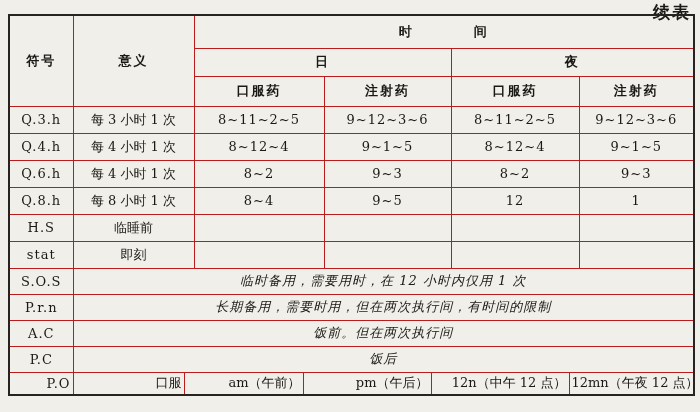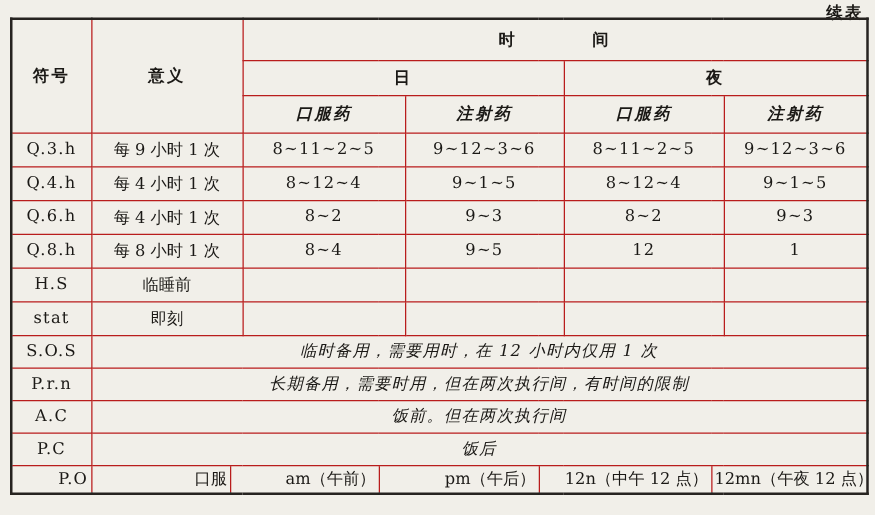--- a/index.html
+++ b/index.html
@@ -7,21 +7,21 @@
   body {
     width:700px; height:412px;
     background:#f1efe9;
     font-family:"DejaVu Serif","Liberation Serif",serif;
     color:#1b1916;
     position:relative;
     overflow:hidden;
   }
   .continued {
     position:absolute; top:1px; right:9px;
-    font-size:13px; letter-spacing:2px;
+    font-size:17px; letter-spacing:2px;
     font-weight:bold;
   }
   table.med {
     position:absolute; left:8px; top:14px;
     width:685px;
     border-collapse:collapse; table-layout:fixed;
     border:2px solid #262320;
   }
   .med td {
     border:1px solid #b91c1c;
@@ -36,21 +36,21 @@
     font-family:"DejaVu Sans","Liberation Sans",sans-serif;
     letter-spacing:2px;
     font-size:13px;
   }
   .sym { letter-spacing:1px; }
   .sym-small { font-size:11px; letter-spacing:1px; }
   .num { letter-spacing:1px; }
   .left { text-align:left; padding-left:9px; letter-spacing:1px;font-style:italic; }
   tr.r-time td { height:33px; }
   tr.r-dn   td { height:28px; }
-  tr.r-sub  td { height:30px;font-style:italic; }
+  tr.r-sub  td { height:30px; }
   tr.r-data td { height:27px; }
   tr.r-span td { height:26px;margin-top:20px; }
   tr.r-po   td { height:23px;text-align:right; }
 </style>
 </head>
 <body>
 
 <div class="continued">续表</div>
 
 <table class="med">
@@ -79,21 +79,21 @@
   </tr>
   <tr class="r-sub">
     <td class="hdr" colspan="2">口服药</td>
     <td class="hdr" colspan="2">注射药</td>
     <td class="hdr" colspan="2">口服药</td>
     <td class="hdr">注射药</td>
   </tr>
 
   <tr class="r-data">
     <td class="sym">Q.3.h</td>
-    <td colspan="2">每 9 小时 1 次</td>
+    <td colspan="2">每 3 小时 1 次</td>
     <td class="num" colspan="2">8~11~2~5</td>
     <td class="num" colspan="2">9~12~3~6</td>
     <td class="num" colspan="2">8~11~2~5</td>
     <td class="num">9~12~3~6</td>
   </tr>
   <tr class="r-data">
     <td class="sym">Q.4.h</td>
     <td colspan="2">每 4 小时 1 次</td>
     <td class="num" colspan="2">8~12~4</td>
     <td class="num" colspan="2">9~1~5</td>

